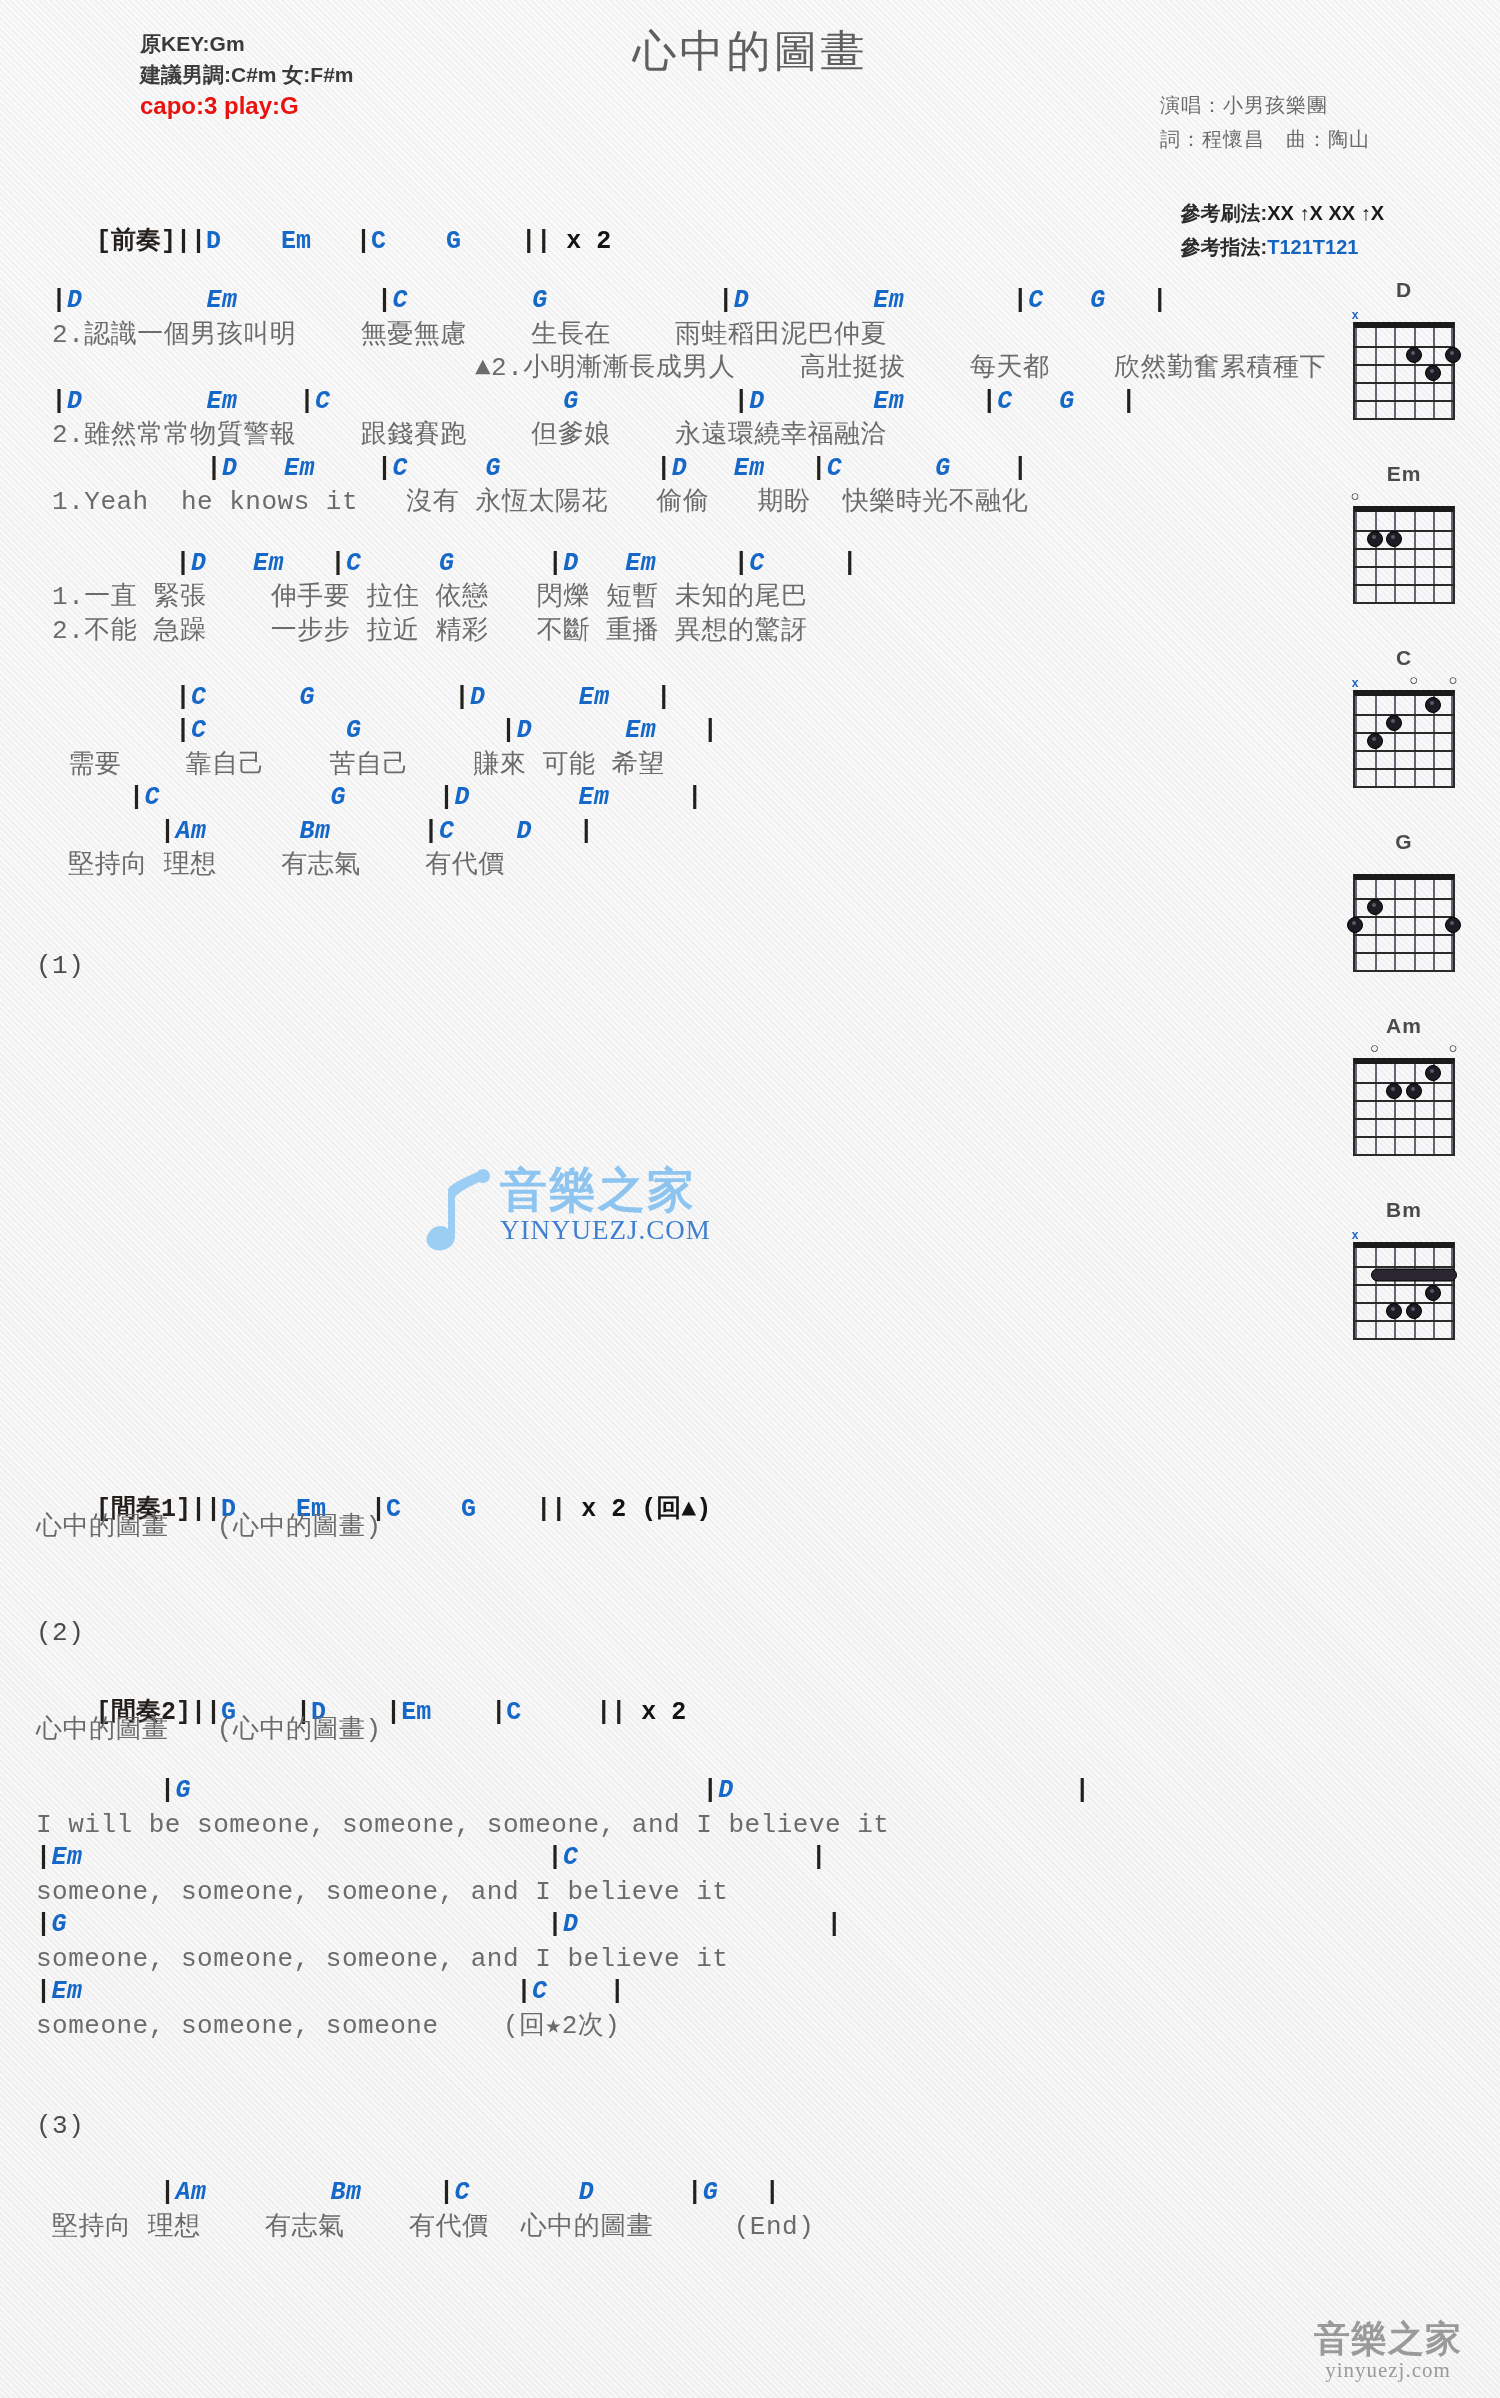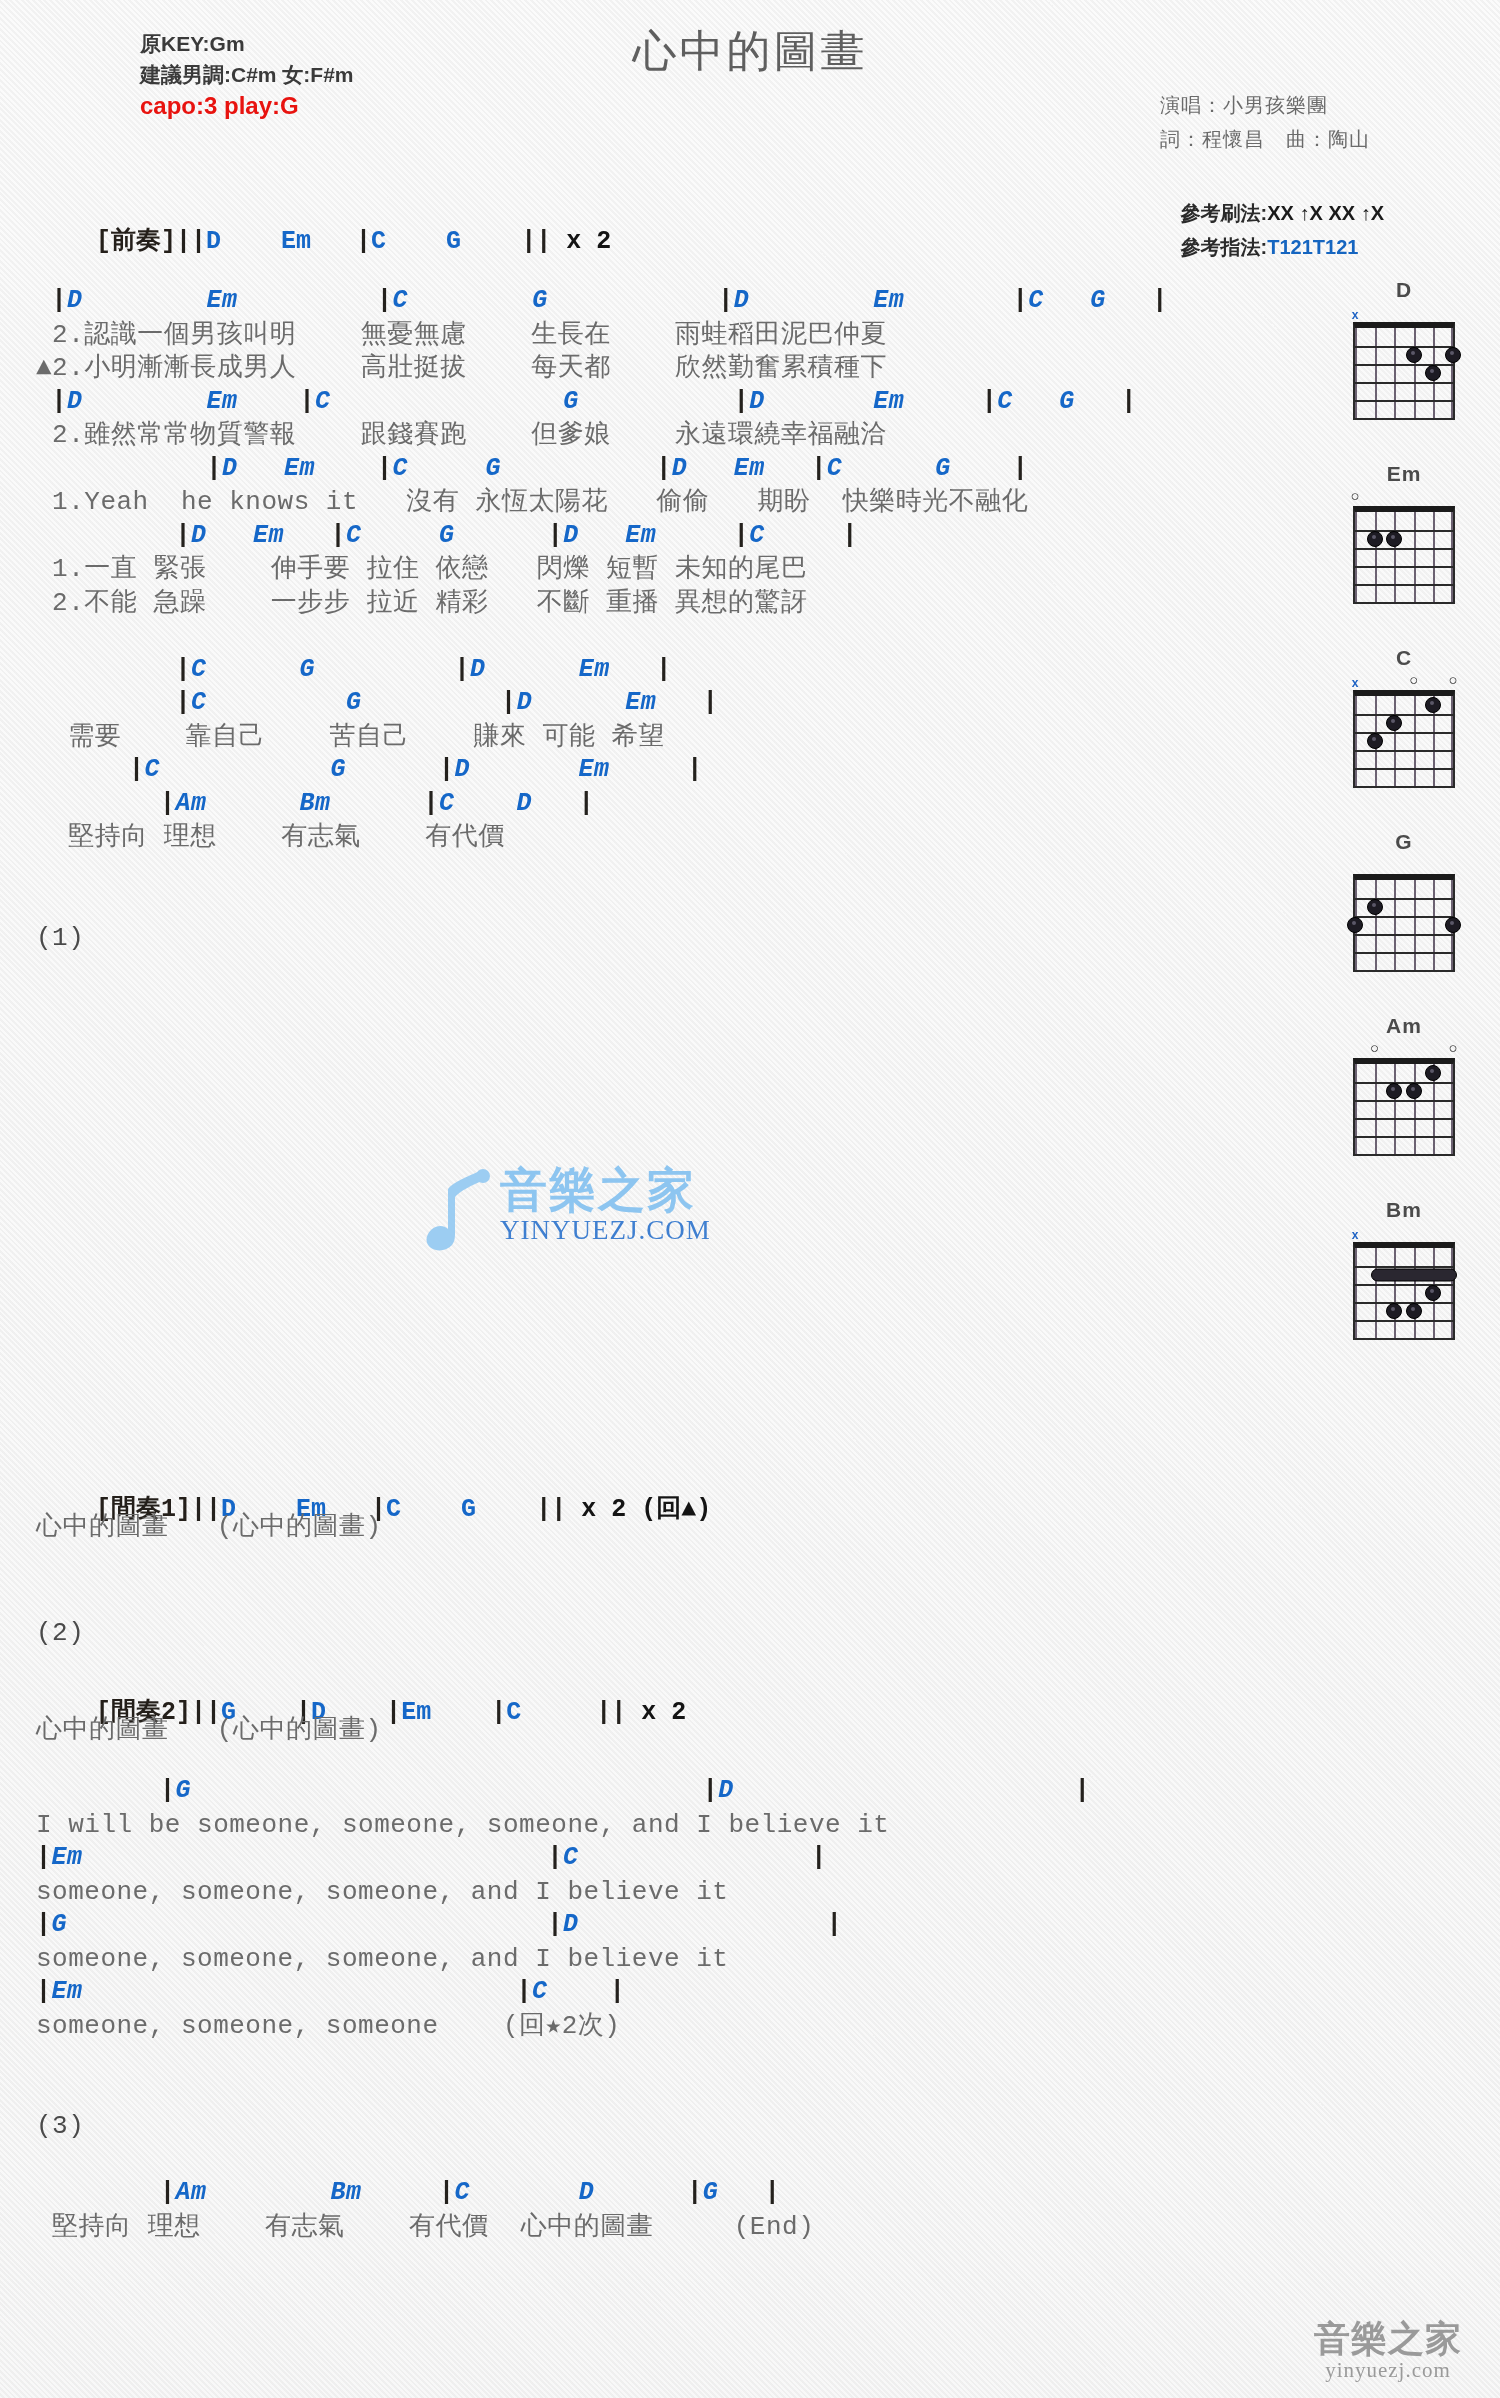--- a/index.html
+++ b/index.html
@@ -239,26 +239,26 @@
     <div><span>參考指法:</span><span class="valb">T121T121</span></div>
   </div>
 
   <div class="abs sect mono" style="left:36px; top:204px;">
     <span>[前奏]</span><span class="ch"><span class="bar">|</span><span class="bar">|</span>D    Em   <span class="bar">|</span>C    G    <span class="bar">|</span><span class="bar">|</span> <span class="plain">x 2</span></span>
   </div>
 
   <div class="abs mono" id="body-block" style="left:36px; top:288px; width:1290px;">
       <div class="chordrow" style="height: 33.5px;"> <span class="bar">|</span>D        Em         <span class="bar">|</span>C        G           <span class="bar">|</span>D        Em       <span class="bar">|</span>C   G   <span class="bar">|</span></div>
       <div class="row" style="height: 33.5px;"> 2.認識一個男孩叫明    無憂無慮    生長在    雨蛙稻田泥巴仲夏</div>
-      <div class="row" style="height: 33.5px;">▲2.小明漸漸長成男人    高壯挺拔    每天都    欣然勤奮累積種下</div>
+      <div class="row" style="height: 33.5px; text-align: right;">▲2.小明漸漸長成男人    高壯挺拔    每天都    欣然勤奮累積種下</div>
       <div class="chordrow" style="height: 33.5px;"> <span class="bar">|</span>D        Em    <span class="bar">|</span>C               G          <span class="bar">|</span>D       Em     <span class="bar">|</span>C   G   <span class="bar">|</span></div>
       <div class="row" style="height: 33.5px;"> 2.雖然常常物質警報    跟錢賽跑    但爹娘    永遠環繞幸福融洽</div>
       <div class="chordrow" style="height: 33.5px;">           <span class="bar">|</span>D   Em    <span class="bar">|</span>C     G          <span class="bar">|</span>D   Em   <span class="bar">|</span>C      G    <span class="bar">|</span></div>
       <div class="row" style="height: 33.5px;"> 1.Yeah  he knows it   沒有 永恆太陽花   偷偷   期盼  快樂時光不融化</div>
-      <div class="chordrow" style="height: 33.5px;">         <span class="bar">|</span>D   Em   <span class="bar">|</span>C     G      <span class="bar">|</span>D   Em     <span class="bar">|</span>C     <span class="bar">|</span></div>
+      <div class="chordrow" style="height: 33.5px; margin-top: 28px;">         <span class="bar">|</span>D   Em   <span class="bar">|</span>C     G      <span class="bar">|</span>D   Em     <span class="bar">|</span>C     <span class="bar">|</span></div>
       <div class="row" style="height: 33.5px;"> 1.一直 緊張    伸手要 拉住 依戀   閃爍 短暫 未知的尾巴</div>
       <div class="row" style="height: 33.5px;"> 2.不能 急躁    一步步 拉近 精彩   不斷 重播 異想的驚訝</div>
       <div class="row" style="height: 33.5px;">&nbsp;</div>
       <div class="chordrow" style="height: 33.5px;">         <span class="bar">|</span>C      G         <span class="bar">|</span>D      Em   <span class="bar">|</span></div>
       <div class="chordrow" style="height: 33.5px;">         <span class="bar">|</span>C         G         <span class="bar">|</span>D      Em   <span class="bar">|</span></div>
       <div class="row" style="height: 33.5px;">  需要    靠自己    苦自己    賺來 可能 希望</div>
       <div class="chordrow" style="height: 33.5px;">      <span class="bar">|</span>C           G      <span class="bar">|</span>D       Em     <span class="bar">|</span></div>
       <div class="chordrow" style="height: 33.5px;">        <span class="bar">|</span>Am      Bm      <span class="bar">|</span>C    D   <span class="bar">|</span></div>
       <div class="row" style="height: 33.5px;">  堅持向 理想    有志氣    有代價</div>
       <div class="row" style="height: 33.5px;">&nbsp;</div>

